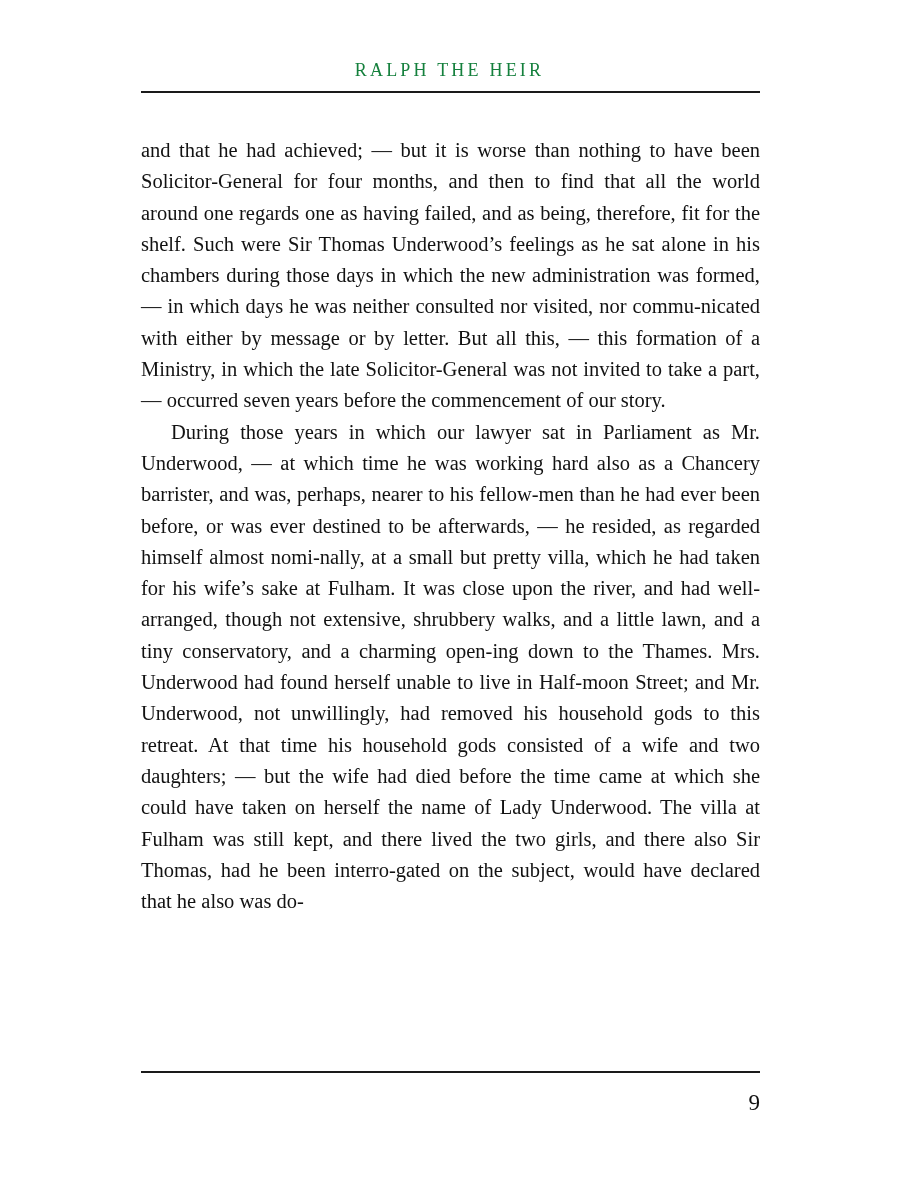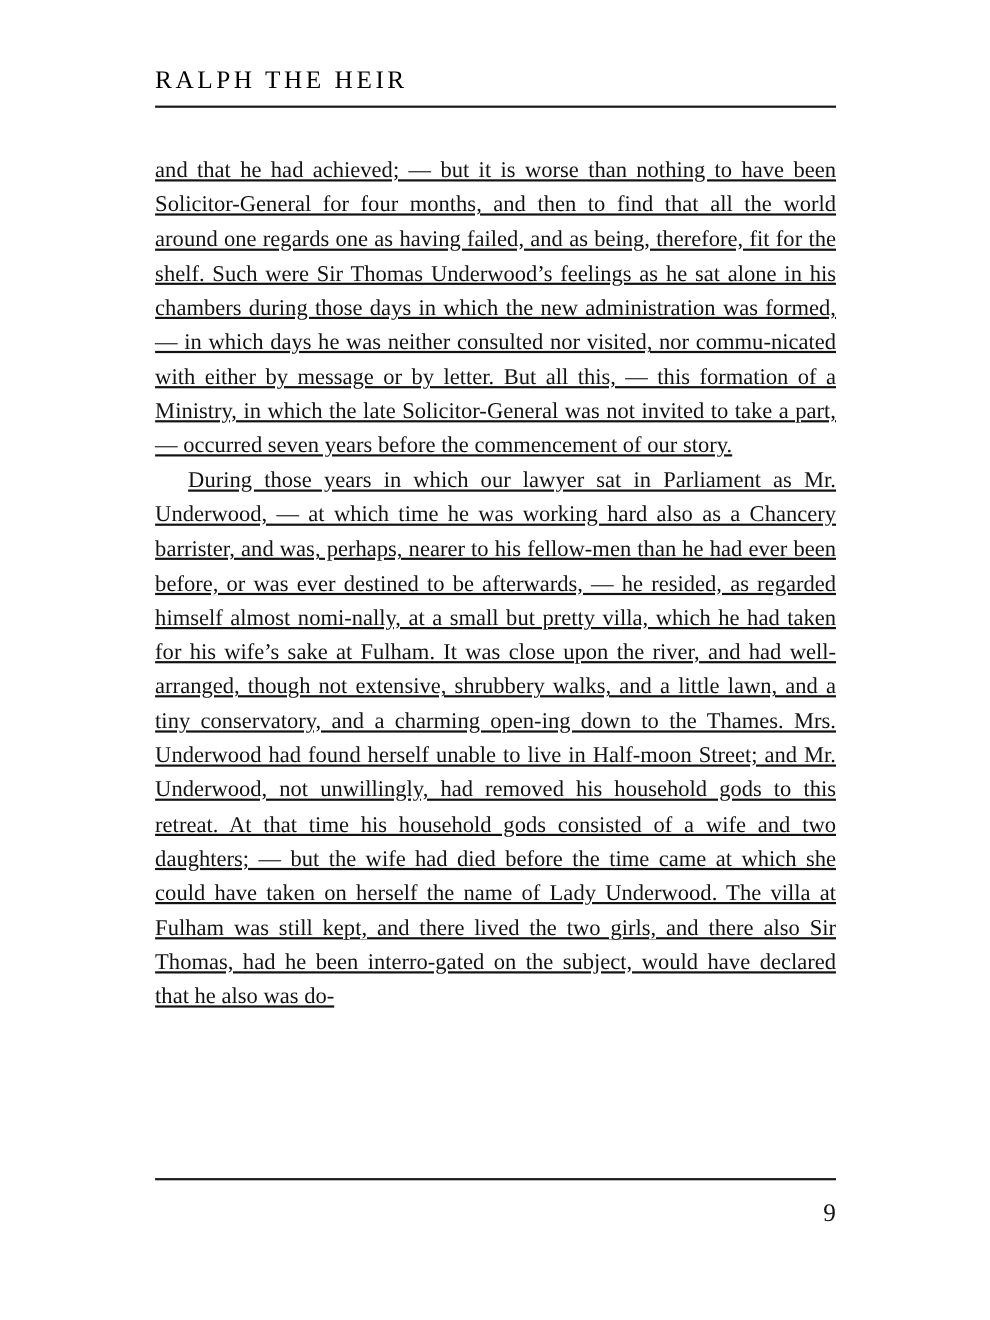--- a/index.html
+++ b/index.html
@@ -20,25 +20,25 @@
     height: 1200px;
     box-sizing: border-box;
   }
   .page-inner {
     position: absolute;
     left: 141px;
     top: 60px;
     width: 619px;
   }
   .running-head {
-    text-align: left;
+    text-align: center;
     font-family: "Liberation Serif", serif;
-    font-size: 23px;
+    font-size: 18px;
     letter-spacing: 3.2px;
-    color: #000000;
+    color: #15803d;
     font-variant: small-caps;
     text-transform: uppercase;
     padding-right: 2px;
     padding-bottom: 8px;
     white-space: nowrap;
   }
   .rule-top {
     border-top: 2px solid #1a1a1a;
     width: 619px;
     margin-top: 2px;
@@ -54,21 +54,20 @@
     margin-top: 42px;
     font-size: 20.5px;
     line-height: 31.3px;
     text-align: justify;
     text-justify: inter-word;
     color: #121212;
     hyphens: manual;
   }
   .body-text p {
     margin: 0;
-    text-decoration: underline;
   }
   .body-text p.indent {
     text-indent: 30px;
   }
   .folio {
     position: absolute;
     left: 141px;
     top: 1090px;
     width: 619px;
     text-align: right;

